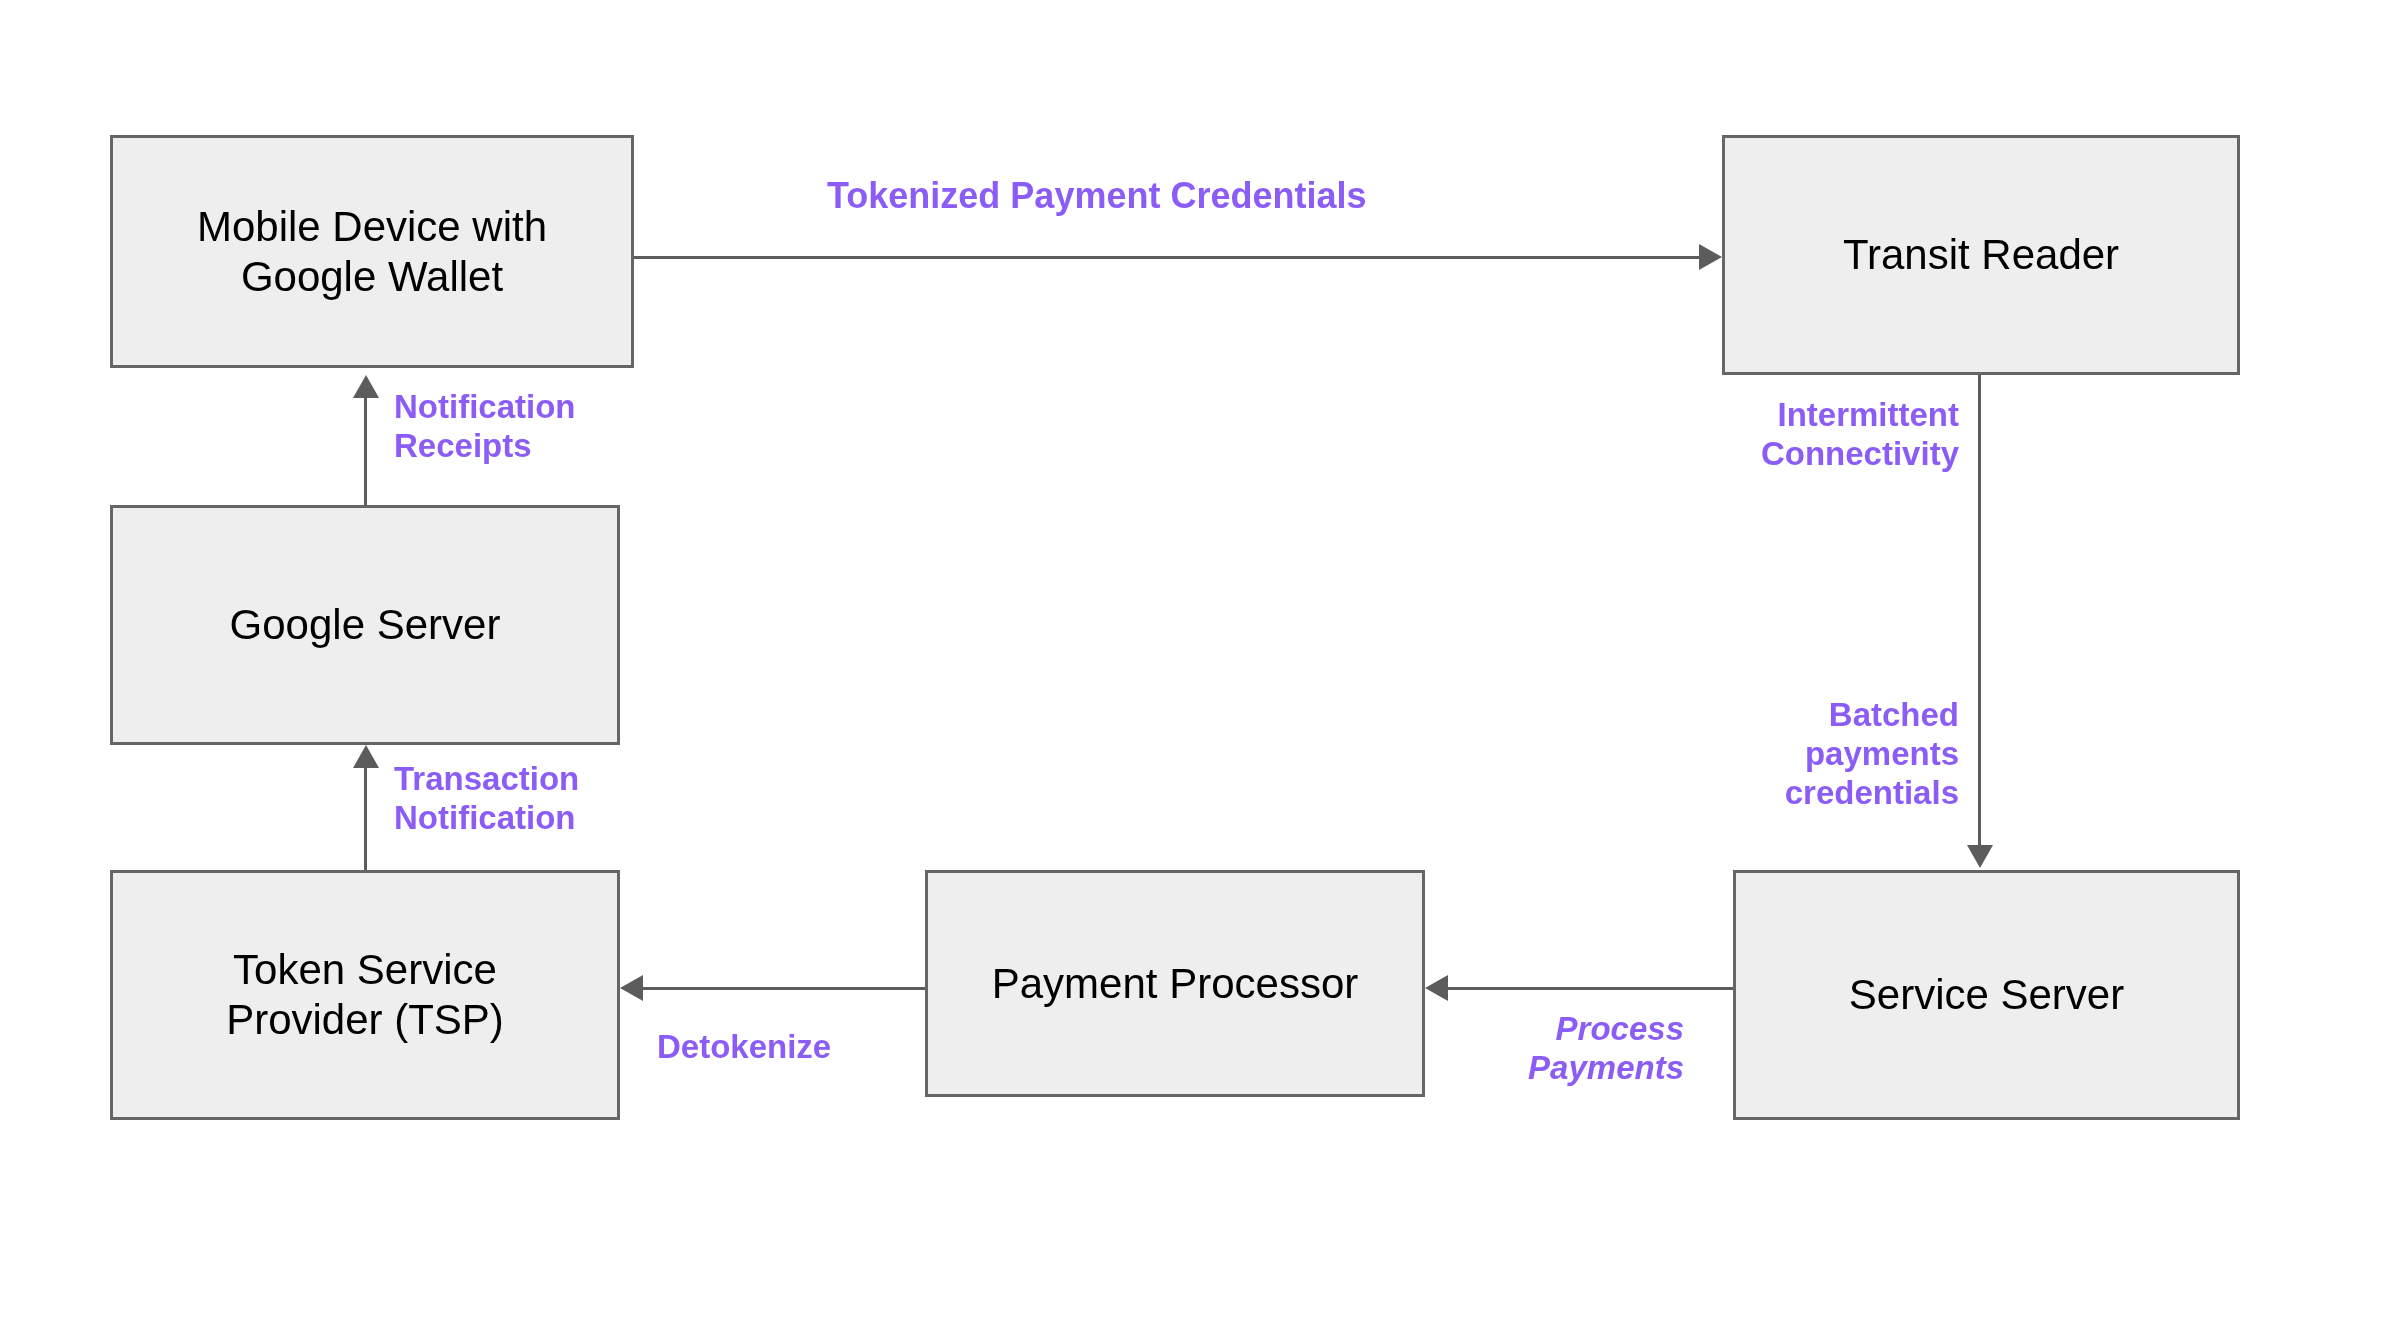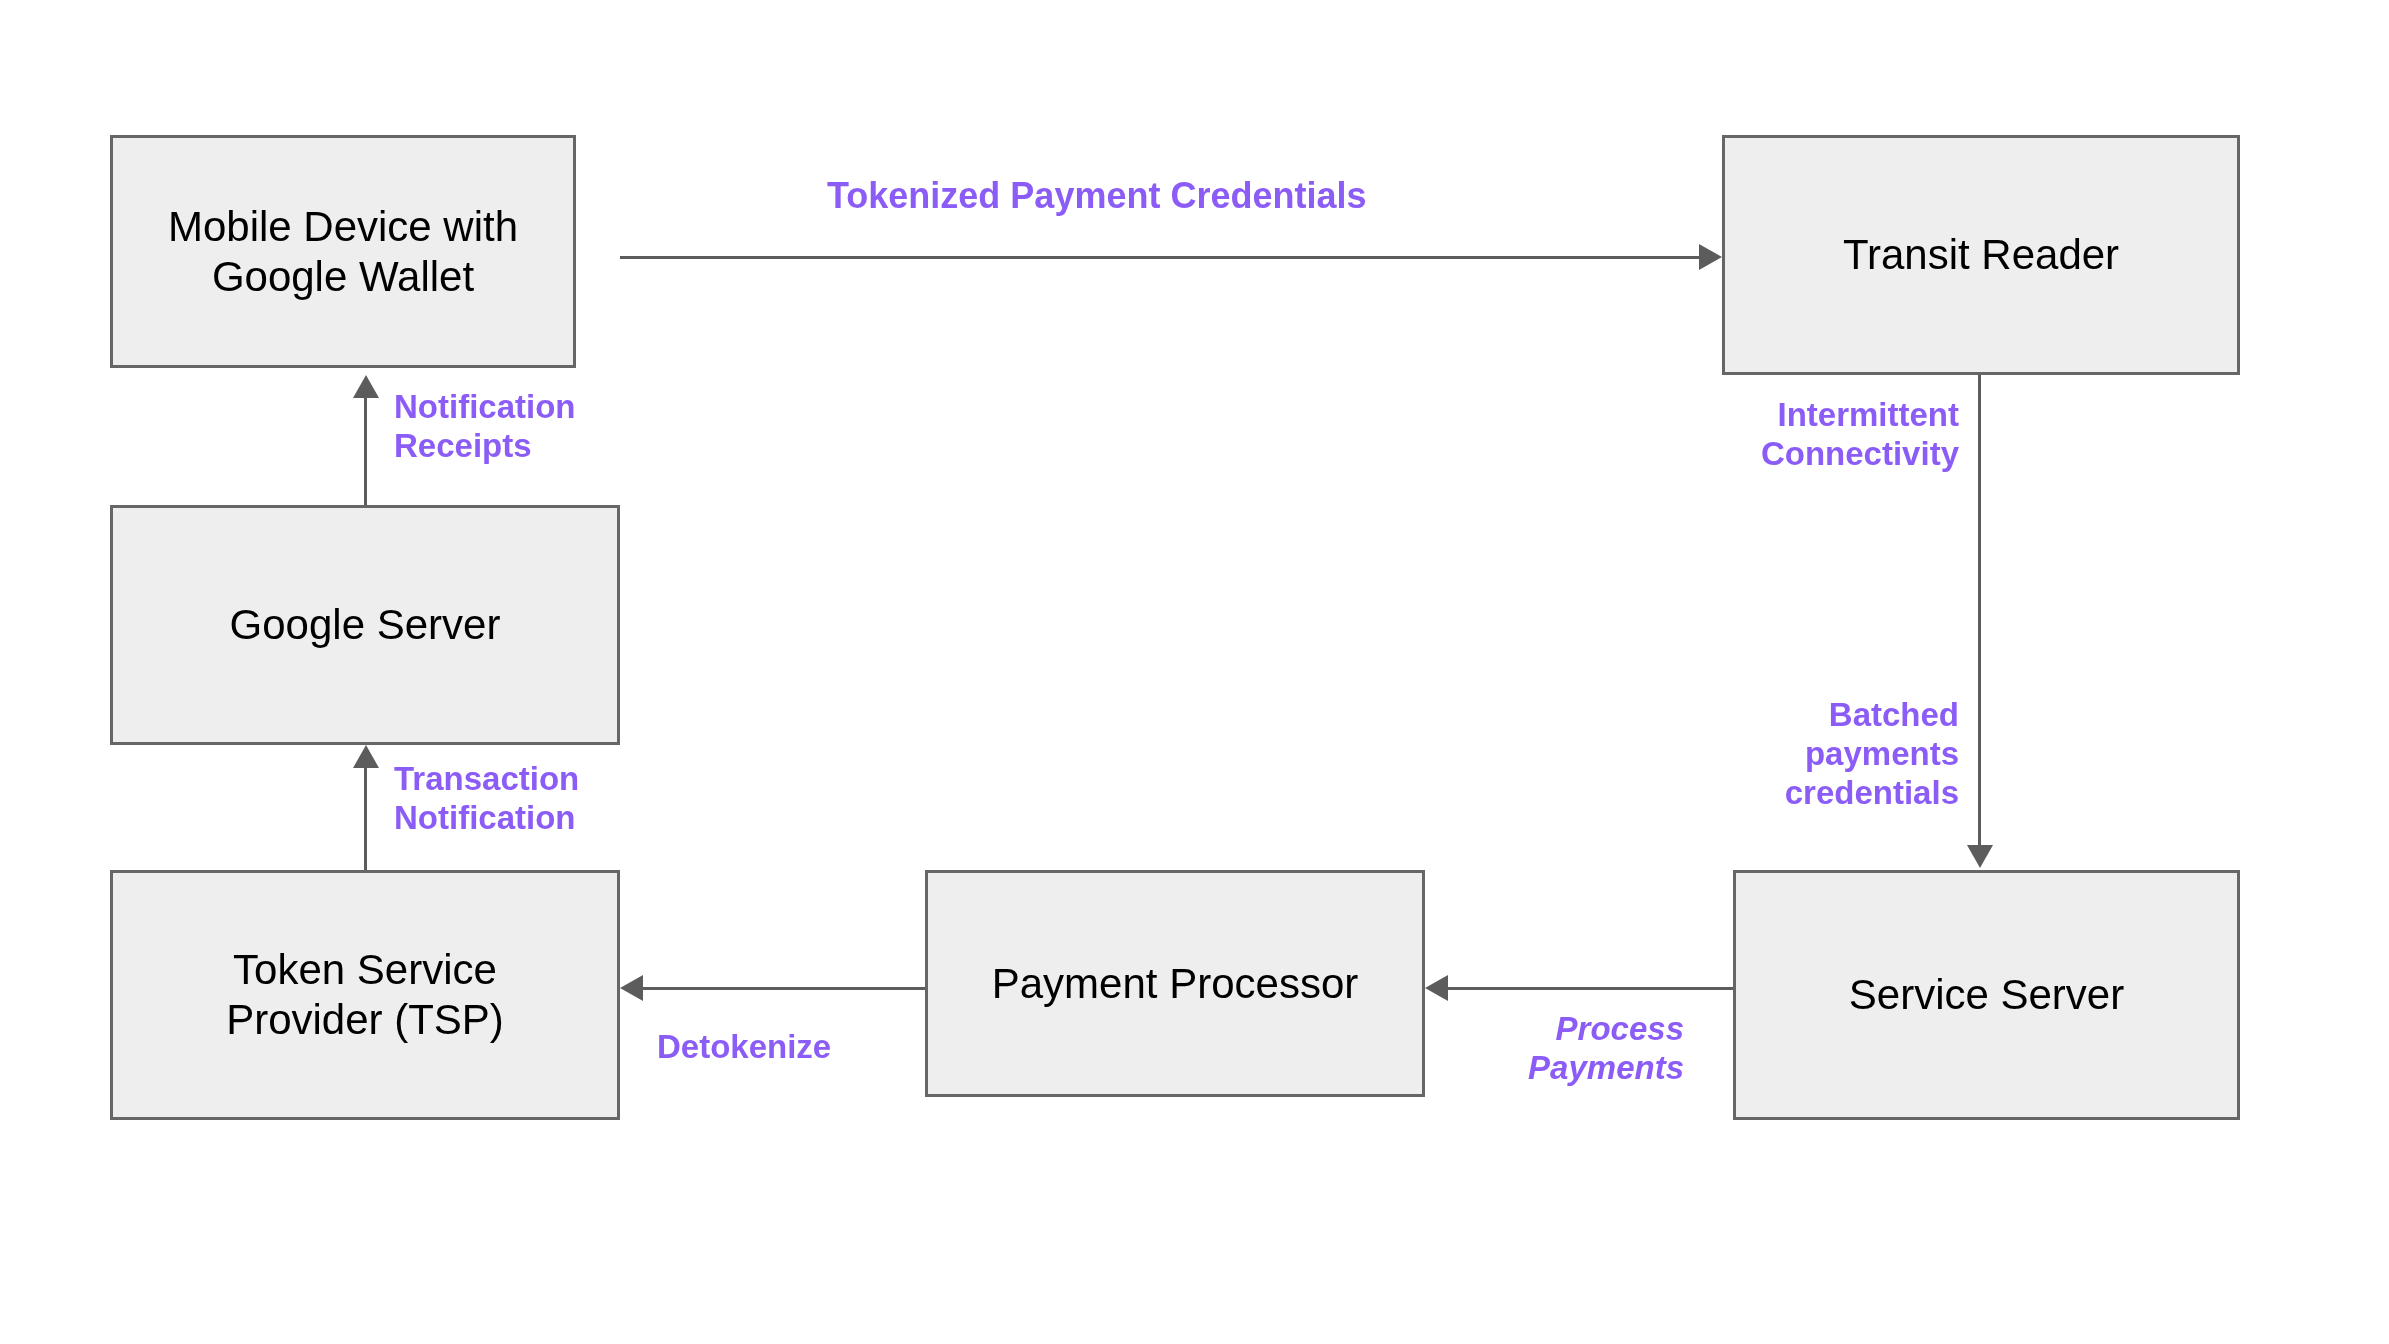--- a/index.html
+++ b/index.html
@@ -29,21 +29,21 @@
     text-align: center;
     color: #000000;
     font-size: 42px;
     line-height: 1.18;
     font-weight: 400;
     white-space: pre-line;
   }
   .node span { display: block; }
 
   
-  #node-mobile-device      { left: 110px;  top: 135px;  width: 466px; height: 233px; }
+  #node-mobile-device      { left: 110px;  top: 135px;  width: 524px; height: 233px; }
   #node-transit-reader     { left: 1722px; top: 135px;  width: 518px; height: 240px; }
   #node-google-server      { left: 110px;  top: 505px;  width: 510px; height: 240px; }
   #node-token-service      { left: 110px;  top: 870px;  width: 510px; height: 250px; }
   #node-payment-processor  { left: 925px;  top: 870px;  width: 500px; height: 227px; }
   #node-transit-server     { left: 1733px; top: 870px;  width: 507px; height: 250px; }
 
   
   .conn { position: absolute; }
   .line-h {
     position: absolute;

